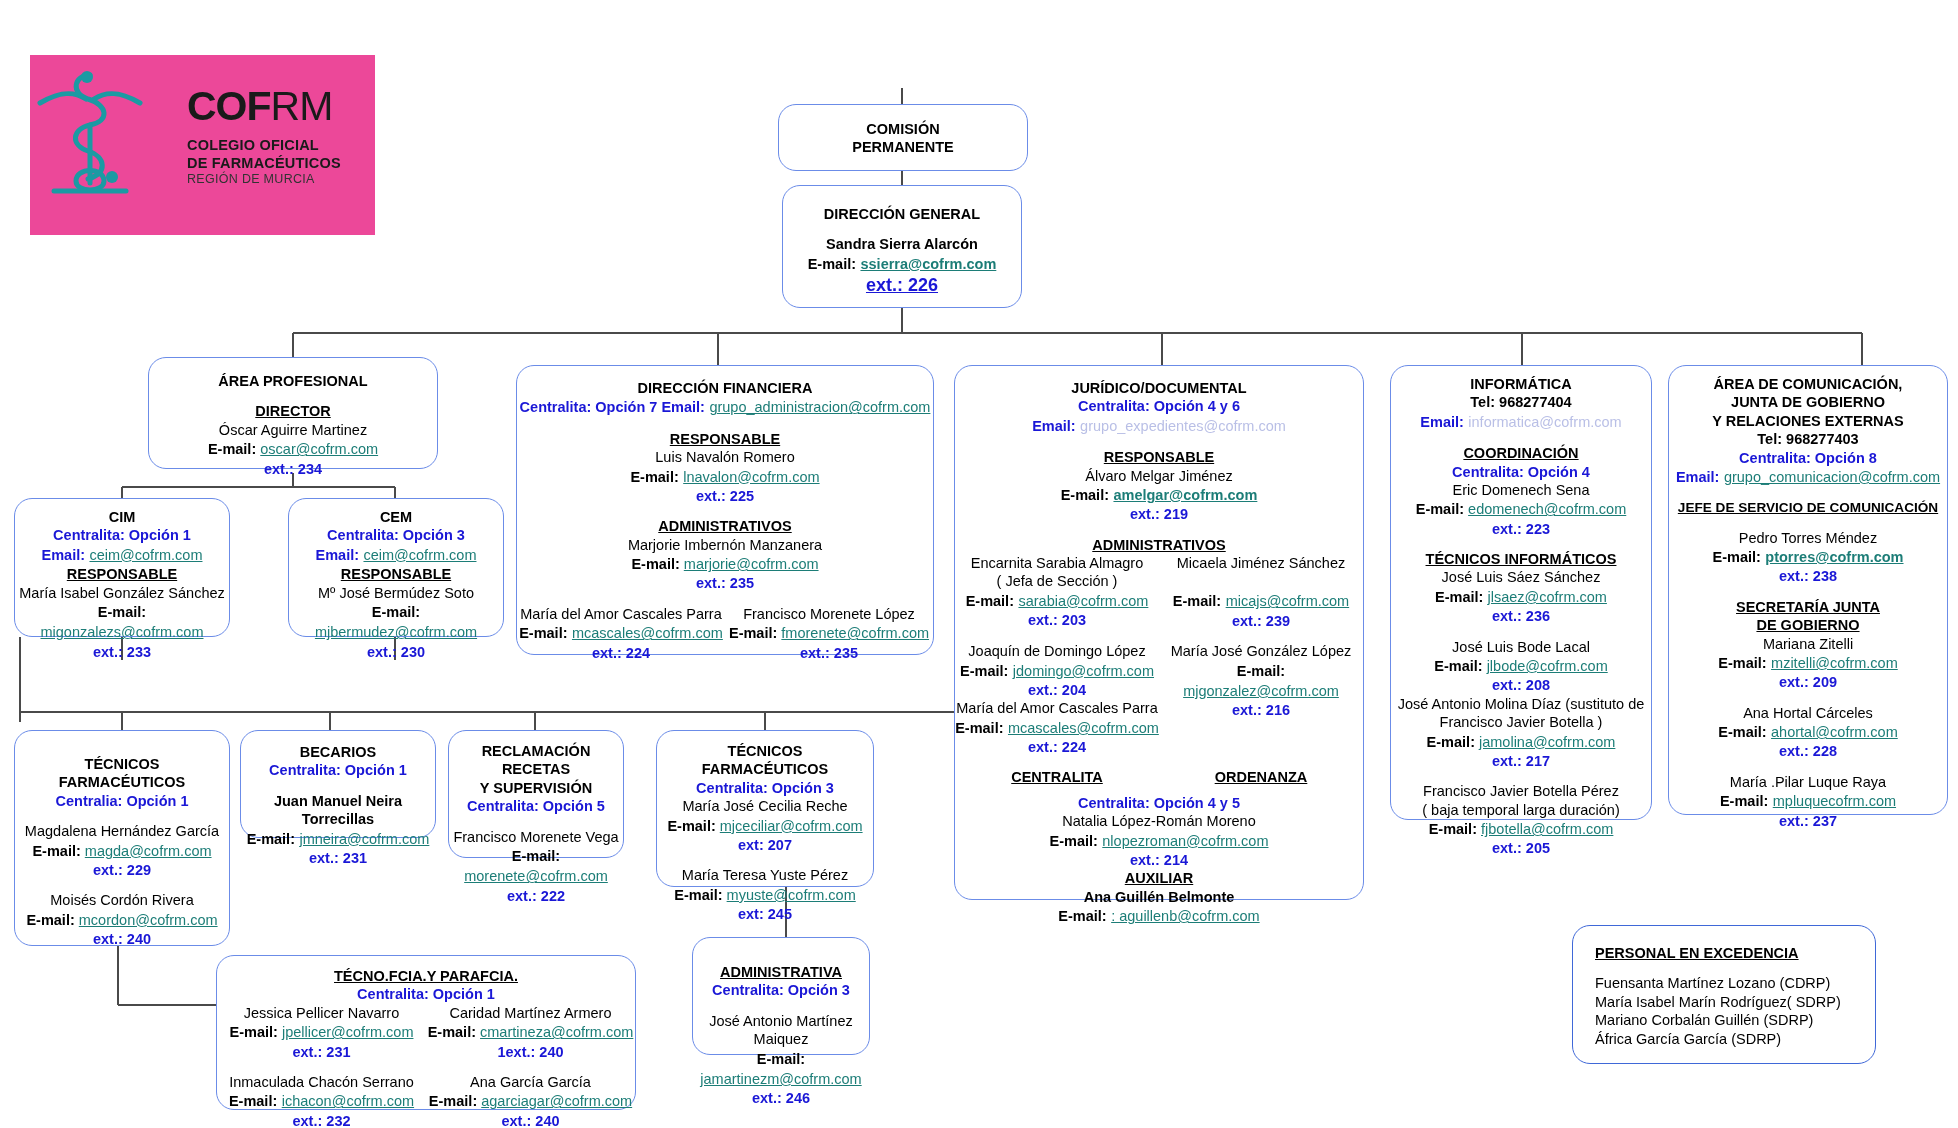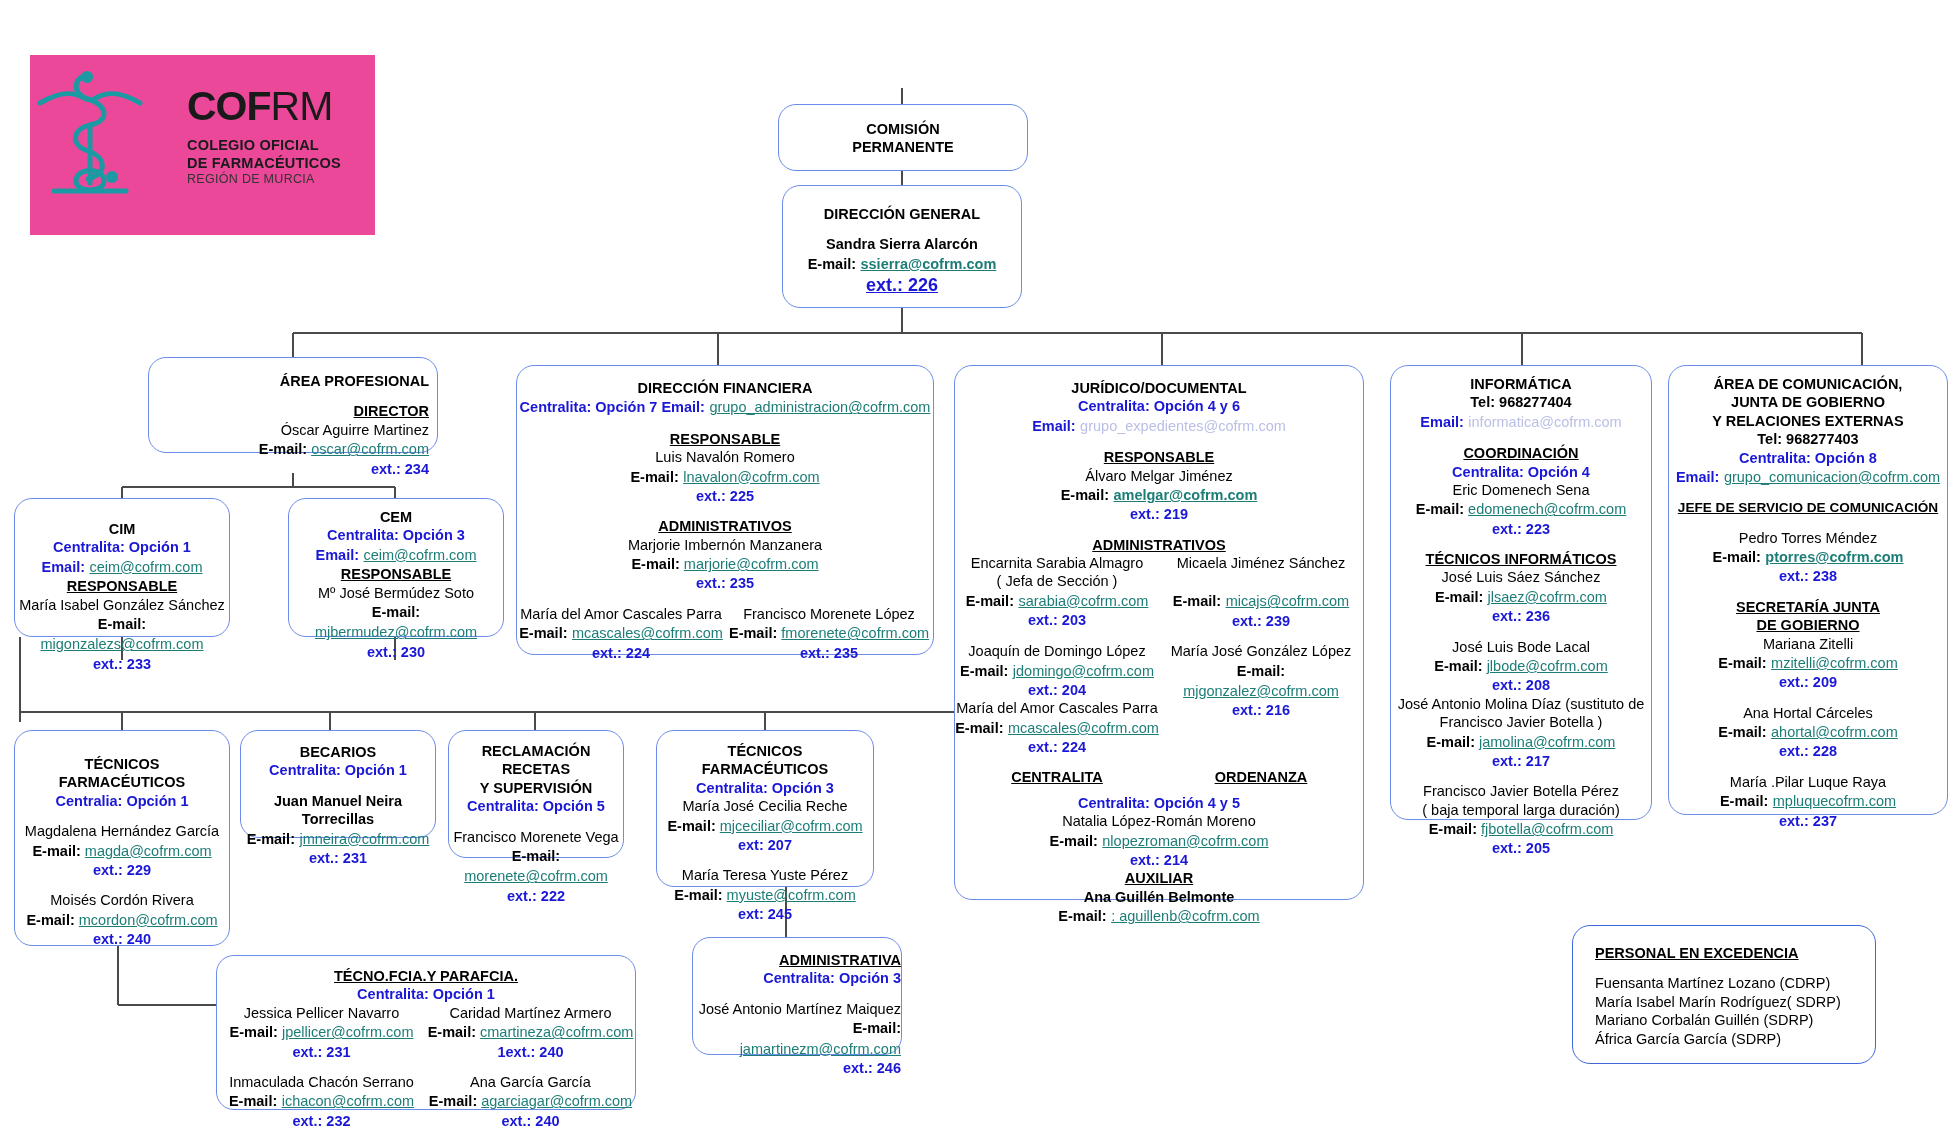--- a/index.html
+++ b/index.html
@@ -126,33 +126,33 @@
     <div class="ttl">DIRECCIÓN GENERAL</div>
     <div class="gap"></div>
     <div class="nm-b">Sandra Sierra Alarcón</div>
     <div>
       <span class="lbl">E-mail:</span>
       <span class="mail" style="font-weight:bold">ssierra@cofrm.com</span>
     </div>
     <div class="ext-u">ext.: 226</div>
   </div>
 
-  <div class="box pad" style="left:148px;top:357px;width:290px;height:96px;padding-top:14px;text-align:right;">
+  <div class="box pad" style="left:148px;top:357px;width:290px;height:112px;padding-top:14px;">
     <div class="ttl">ÁREA PROFESIONAL</div>
     <div class="gap"></div>
     <div class="ttl-u">DIRECTOR</div>
     <div class="nm">Óscar Aguirre Martinez</div>
     <div>
       <span class="lbl">E-mail</span><span class="lbl">: </span>
       <span class="mail">oscar@cofrm.com</span>
     </div>
     <div class="ext">ext.: 234</div>
   </div>
 
-  <div class="box" style="left:14px;top:498px;width:216px;height:139px;padding-top:21px;">
+  <div class="box" style="left:14px;top:498px;width:216px;height:139px;padding-top:9px;">
     <div class="ttl">CIM</div>
     <div class="cen">Centralita: Opción 1</div>
     <div>
       <span class="lbl-blue">Email:</span>
       <span class="mail">ceim@cofrm.com</span>
     </div>
     <div class="ttl-u">RESPONSABLE</div>
     <div class="nm">María Isabel González Sánchez</div>
     <div>
       <span class="lbl">E-mail</span><span class="lbl">: </span>
@@ -503,21 +503,21 @@
         <div class="nm">Ana García García</div>
         <div>
           <span class="lbl">E-mail</span><span class="lbl">: </span>
           <span class="mail">agarciagar@cofrm.com</span>
         </div>
         <div class="ext">ext.: 240</div>
       </div>
     </div>
   </div>
 
-  <div class="box" style="left:692px;top:937px;width:210px;height:118px;padding-top:13px;text-align:right;">
+  <div class="box" style="left:692px;top:937px;width:178px;height:118px;padding-top:25px;">
     <div class="ttl-u">ADMINISTRATIVA</div>
     <div class="cen">Centralita: Opción 3</div>
     <div class="gap"></div>
     <div class="nm">José Antonio Martínez Maiquez</div>
     <div>
       <span class="lbl">E-mail</span><span class="lbl">: </span>
       <span class="mail">jamartinezm@cofrm.com</span>
     </div>
     <div class="ext">ext.: 246</div>
   </div>

